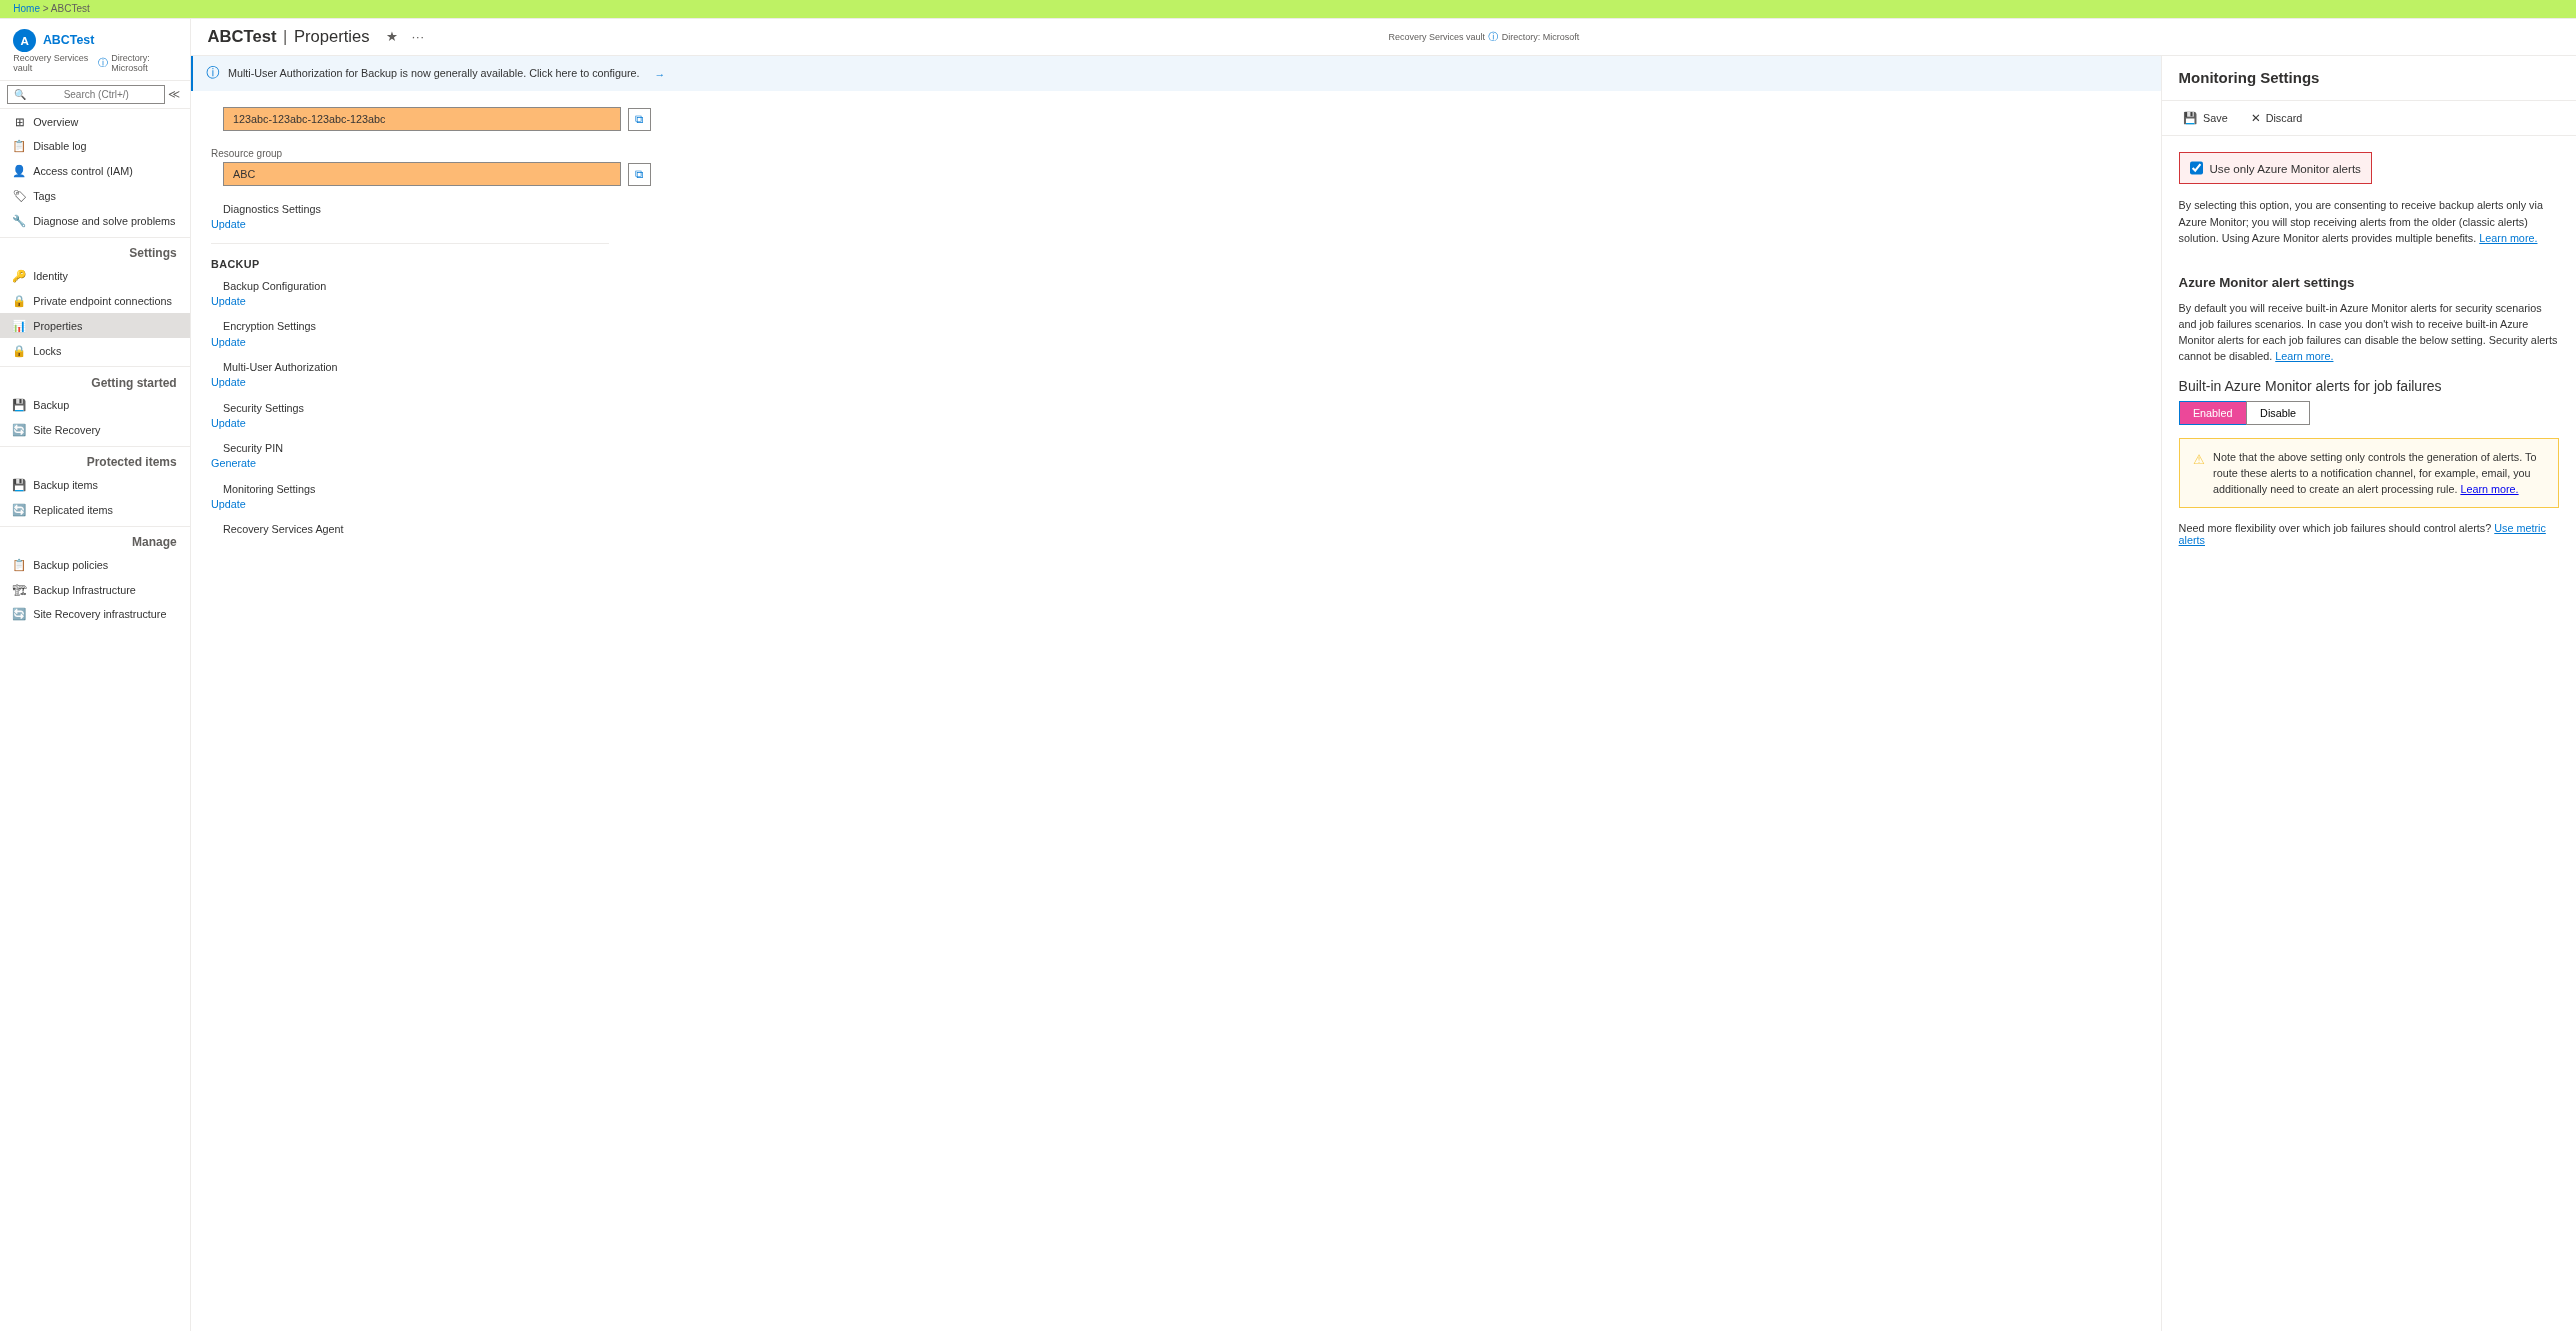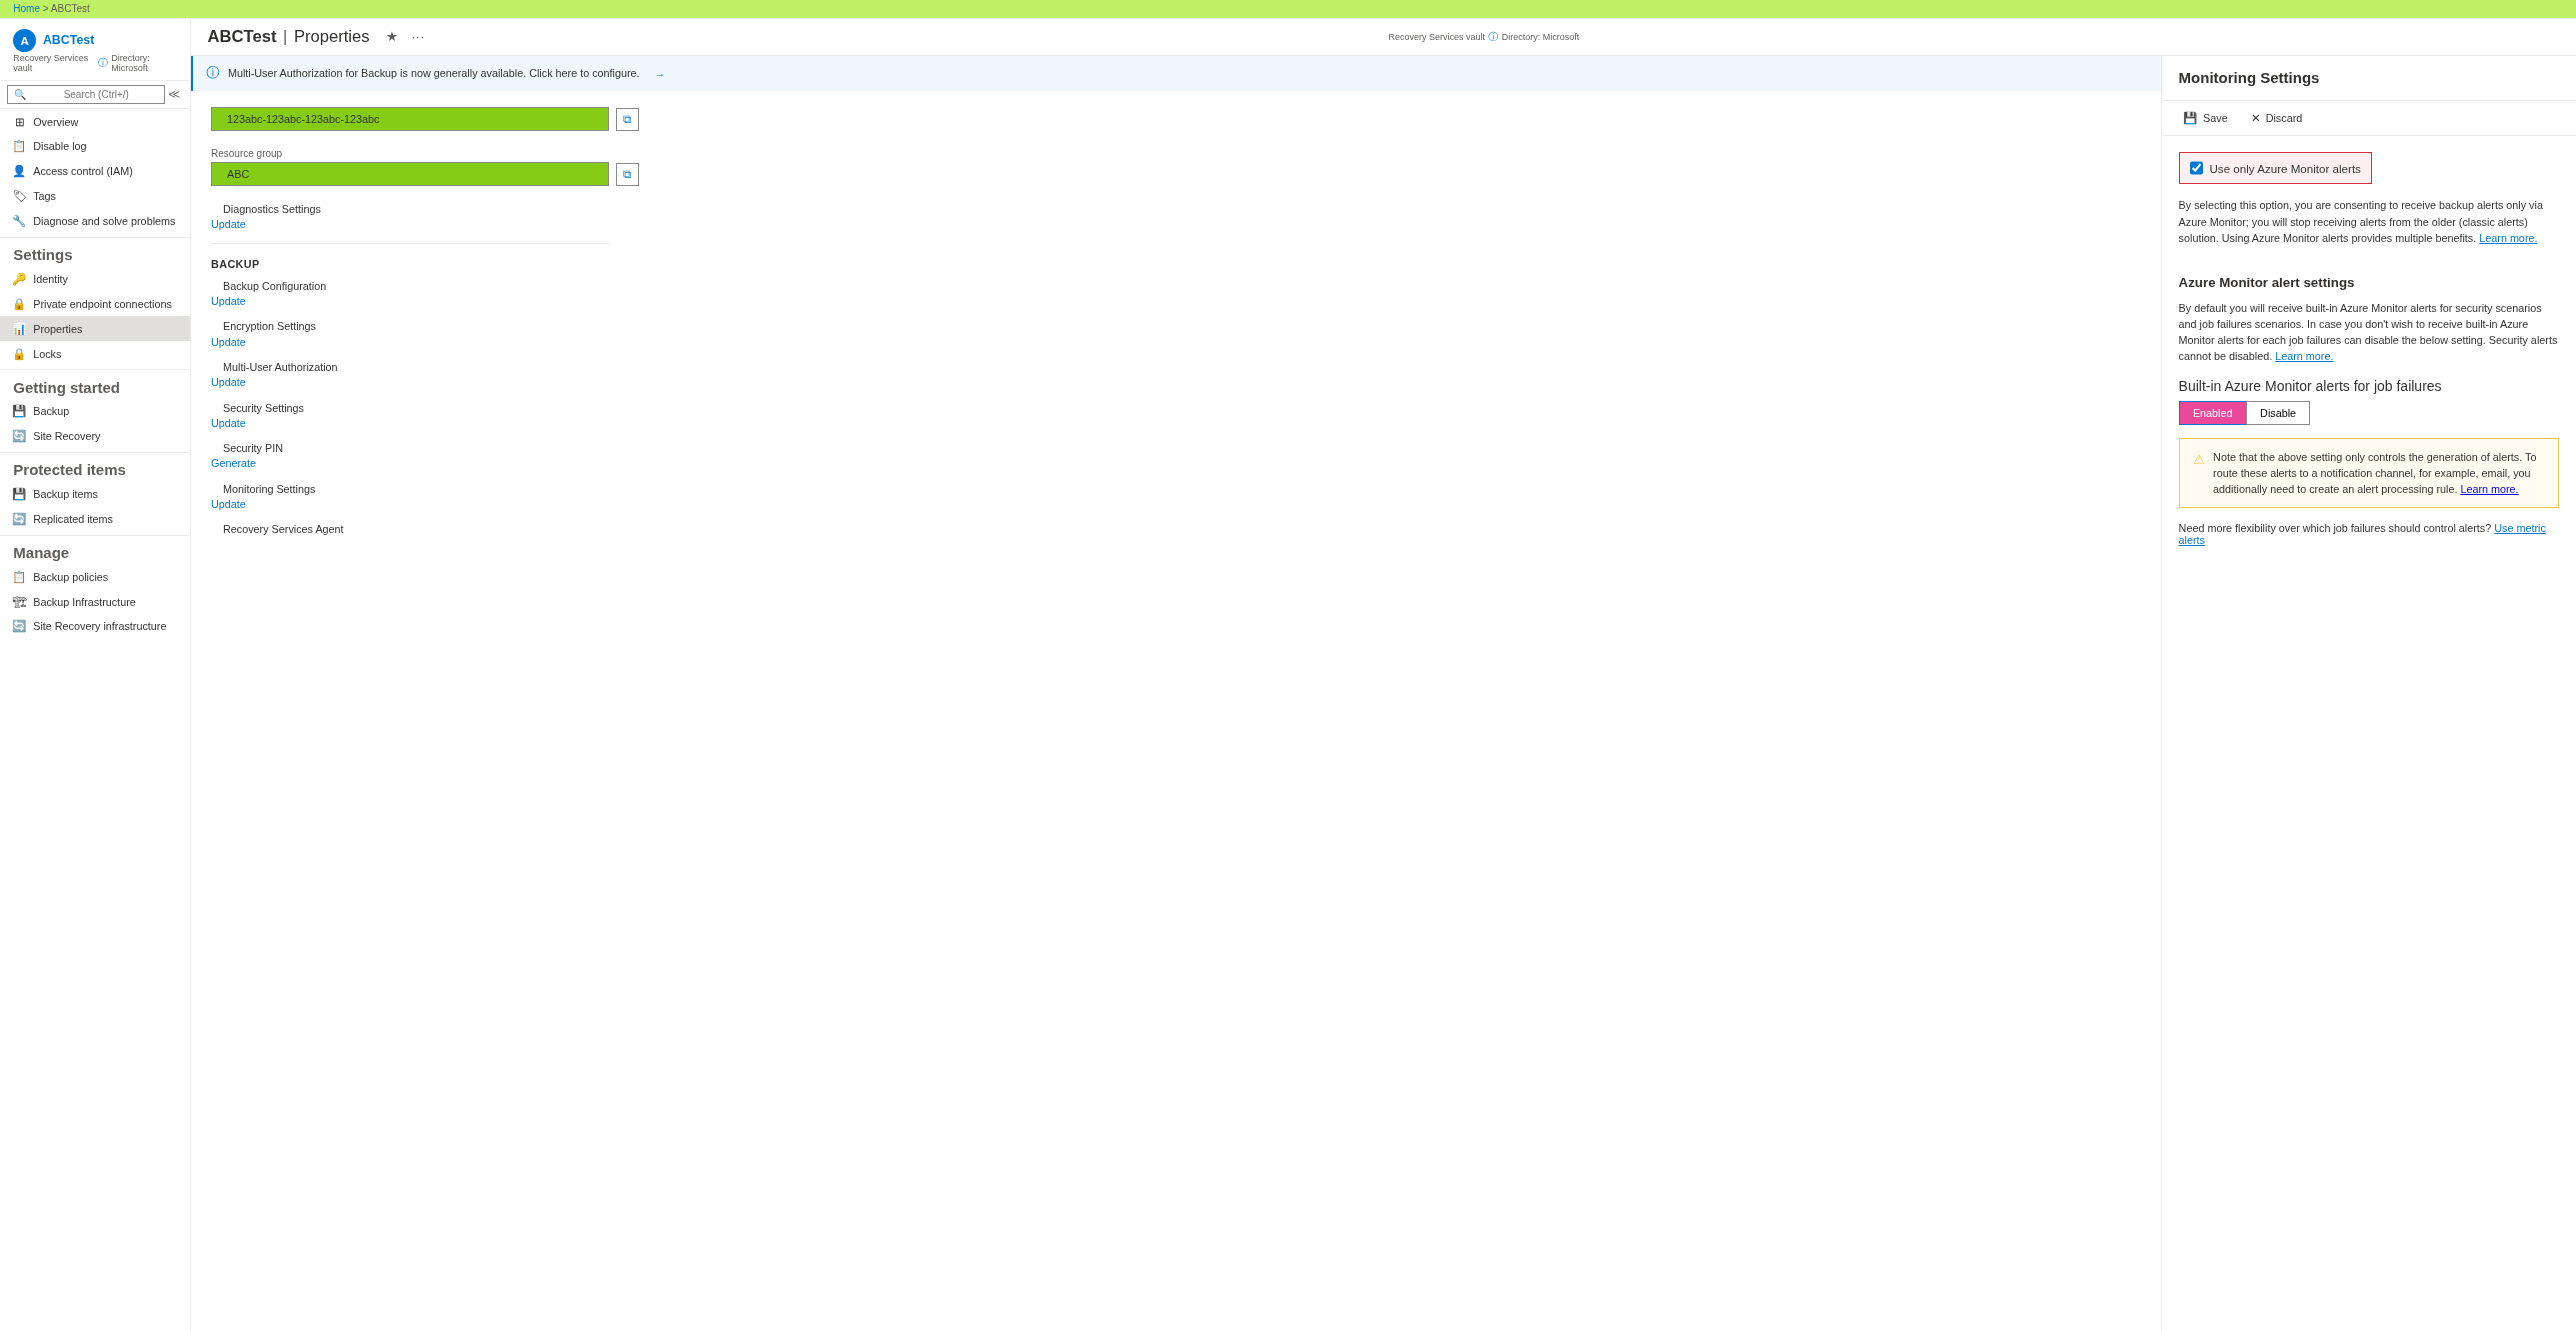--- a/index.html
+++ b/index.html
@@ -25,21 +25,21 @@
     .search-box input { border: none; outline: none; font-size: 10px; width: 100%; color: #333; margin-left: 32px; }
     .search-box .search-icon { color: #605e5c; font-size: 10px; }
 
     .collapse-btn { margin-left: auto; cursor: pointer; padding: 3.3px; color: #605e5c; font-size: 11.6px; }
 
     .sidebar-nav { flex: 1; overflow-y: auto; }
     .nav-item { display: flex; align-items: center; gap: 6.6px; padding: 5.8px 13.3px; cursor: pointer; font-size: 10.8px; color: #333; text-decoration: none; }
     .nav-item.active { background: #e1dfdd; font-weight: 500; }
     .nav-item .nav-icon { width: 13.3px; height: 13.3px; flex-shrink: 0; display: flex; align-items: center; justify-content: center; font-size: 11.6px; }
     
-    .nav-section-label { padding: 8.3px 13.3px 3.3px; font-size: 15px; font-weight: 600; color: #605e5c; text-transform: none; border-top: 0.8px solid #edebe9; margin-top: 3.3px; }
+    .nav-section-label { padding: 8.3px 13.3px 3.3px; font-size: 12px; font-weight: 600; color: #605e5c; text-transform: none; border-top: 0.8px solid #edebe9; margin-top: 3.3px; text-align: right; }
 
     
     .content-area { flex: 1; overflow: hidden; display: flex; flex-direction: column; }
 
     
     .page-header { background: #fff; padding: 8.3px 16.6px; border-bottom: 0.8px solid #edebe9; display: flex; align-items: center; gap: 10px; }
     .page-header h1 { font-size: 16.6px; font-weight: 600; color: #323130; }
     .page-header .separator { color: #605e5c; font-size: 16.6px; }
     .page-header .page-title { font-size: 16.6px; font-weight: 300; color: #323130; }
     .header-icons { display: flex; gap: 6.6px; align-items: center; margin-left: 6.6px; }
@@ -53,21 +53,21 @@
 
     .info-banner { background: #eff6fc; border-left: 2.5px solid #0078d4; padding: 8.3px 13.3px; display: flex; align-items: center; gap: 8.3px; font-size: 10.8px; color: #333; }
     .info-banner .info-i { color: #0078d4; font-size: 13.3px; }
     .info-banner .arrow { margin-left: 6.6px; color: #0078d4; }
 
     .properties-content { padding: 16.6px 20px; }
 
     .field-group { margin-bottom: 16.6px; }
     .field-label { font-size: 10px; color: #605e5c; margin-bottom: 3.3px; }
     .field-row { display: flex; align-items: center; gap: 6.6px; }
-    .field-value-box { flex: 1; border: 0.8px solid #8a8886; padding: 5px 15px; background: #84cc16; font-size: 10.8px; color: #333; max-width: 398px; }
+    .field-value-box { flex: 1; border: 0.8px solid #8a8886; padding: 5px 9px; background: #fdba74; font-size: 10.8px; color: #333; max-width: 398px; margin-left: 12px; }
     .copy-btn { width: 23px; height: 23px; border: 0.8px solid #8a8886; background: #fff; cursor: pointer; display: flex; align-items: center; justify-content: center; color: #0078d4; font-size: 11.6px; }
 
     .section-divider { border: none; border-top: 0.8px solid #edebe9; margin: 13.3px 0; max-width: 398px; }
     .section-title { font-size: 10.8px; font-weight: 600; color: #333; margin-bottom: 10px; text-transform: uppercase; letter-spacing: 0.4px; }
 
     .config-item { margin-bottom: 13.3px; }
     .config-item-label { font-size: 10.8px; font-weight: 500; color: #333; margin-bottom: 3.3px; margin-left: 12px; }
     .config-link { color: #0078d4; text-decoration: none; font-size: 10.8px; cursor: pointer; }
 
     

